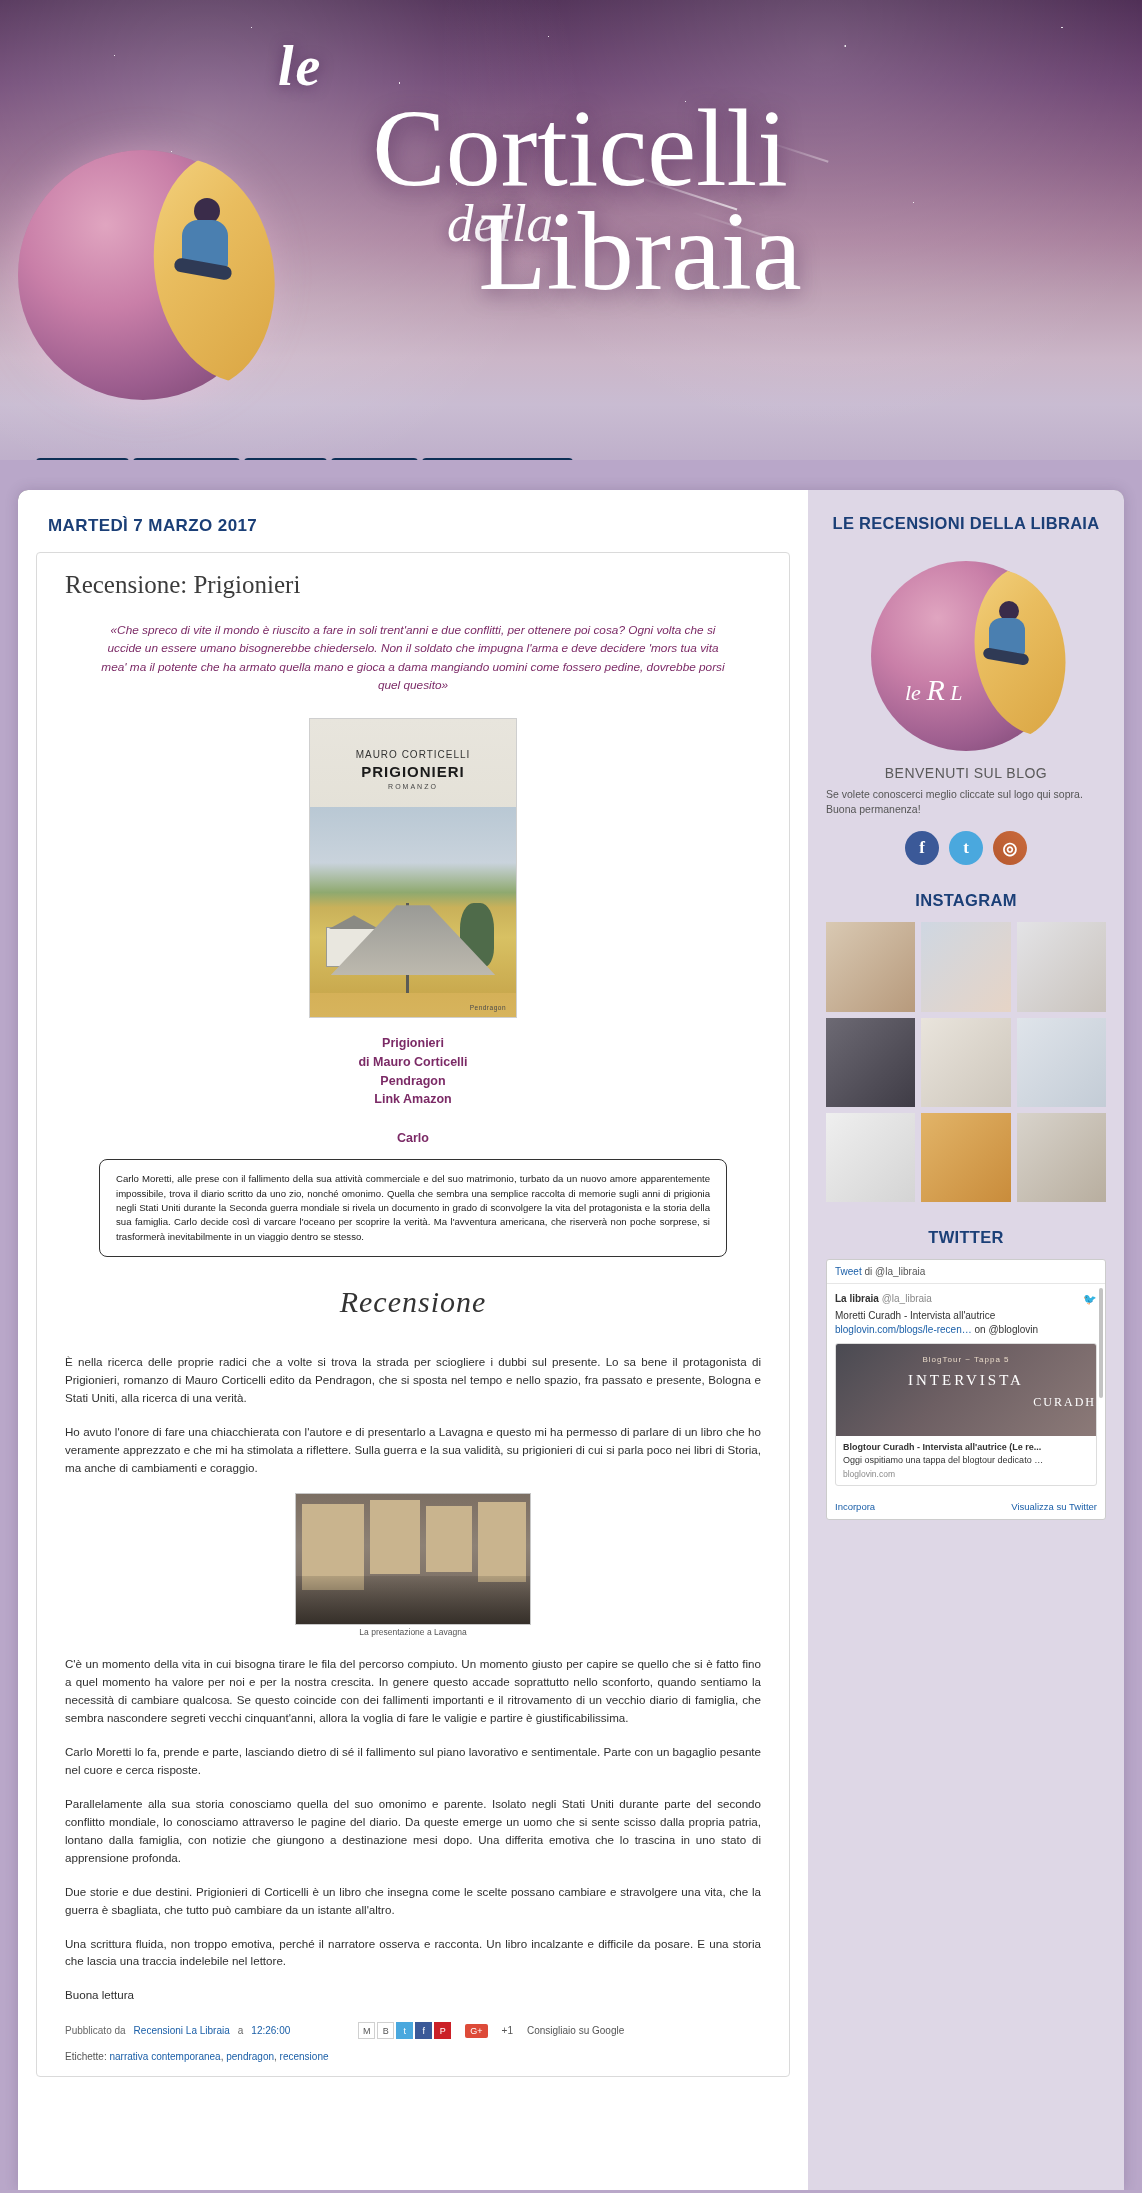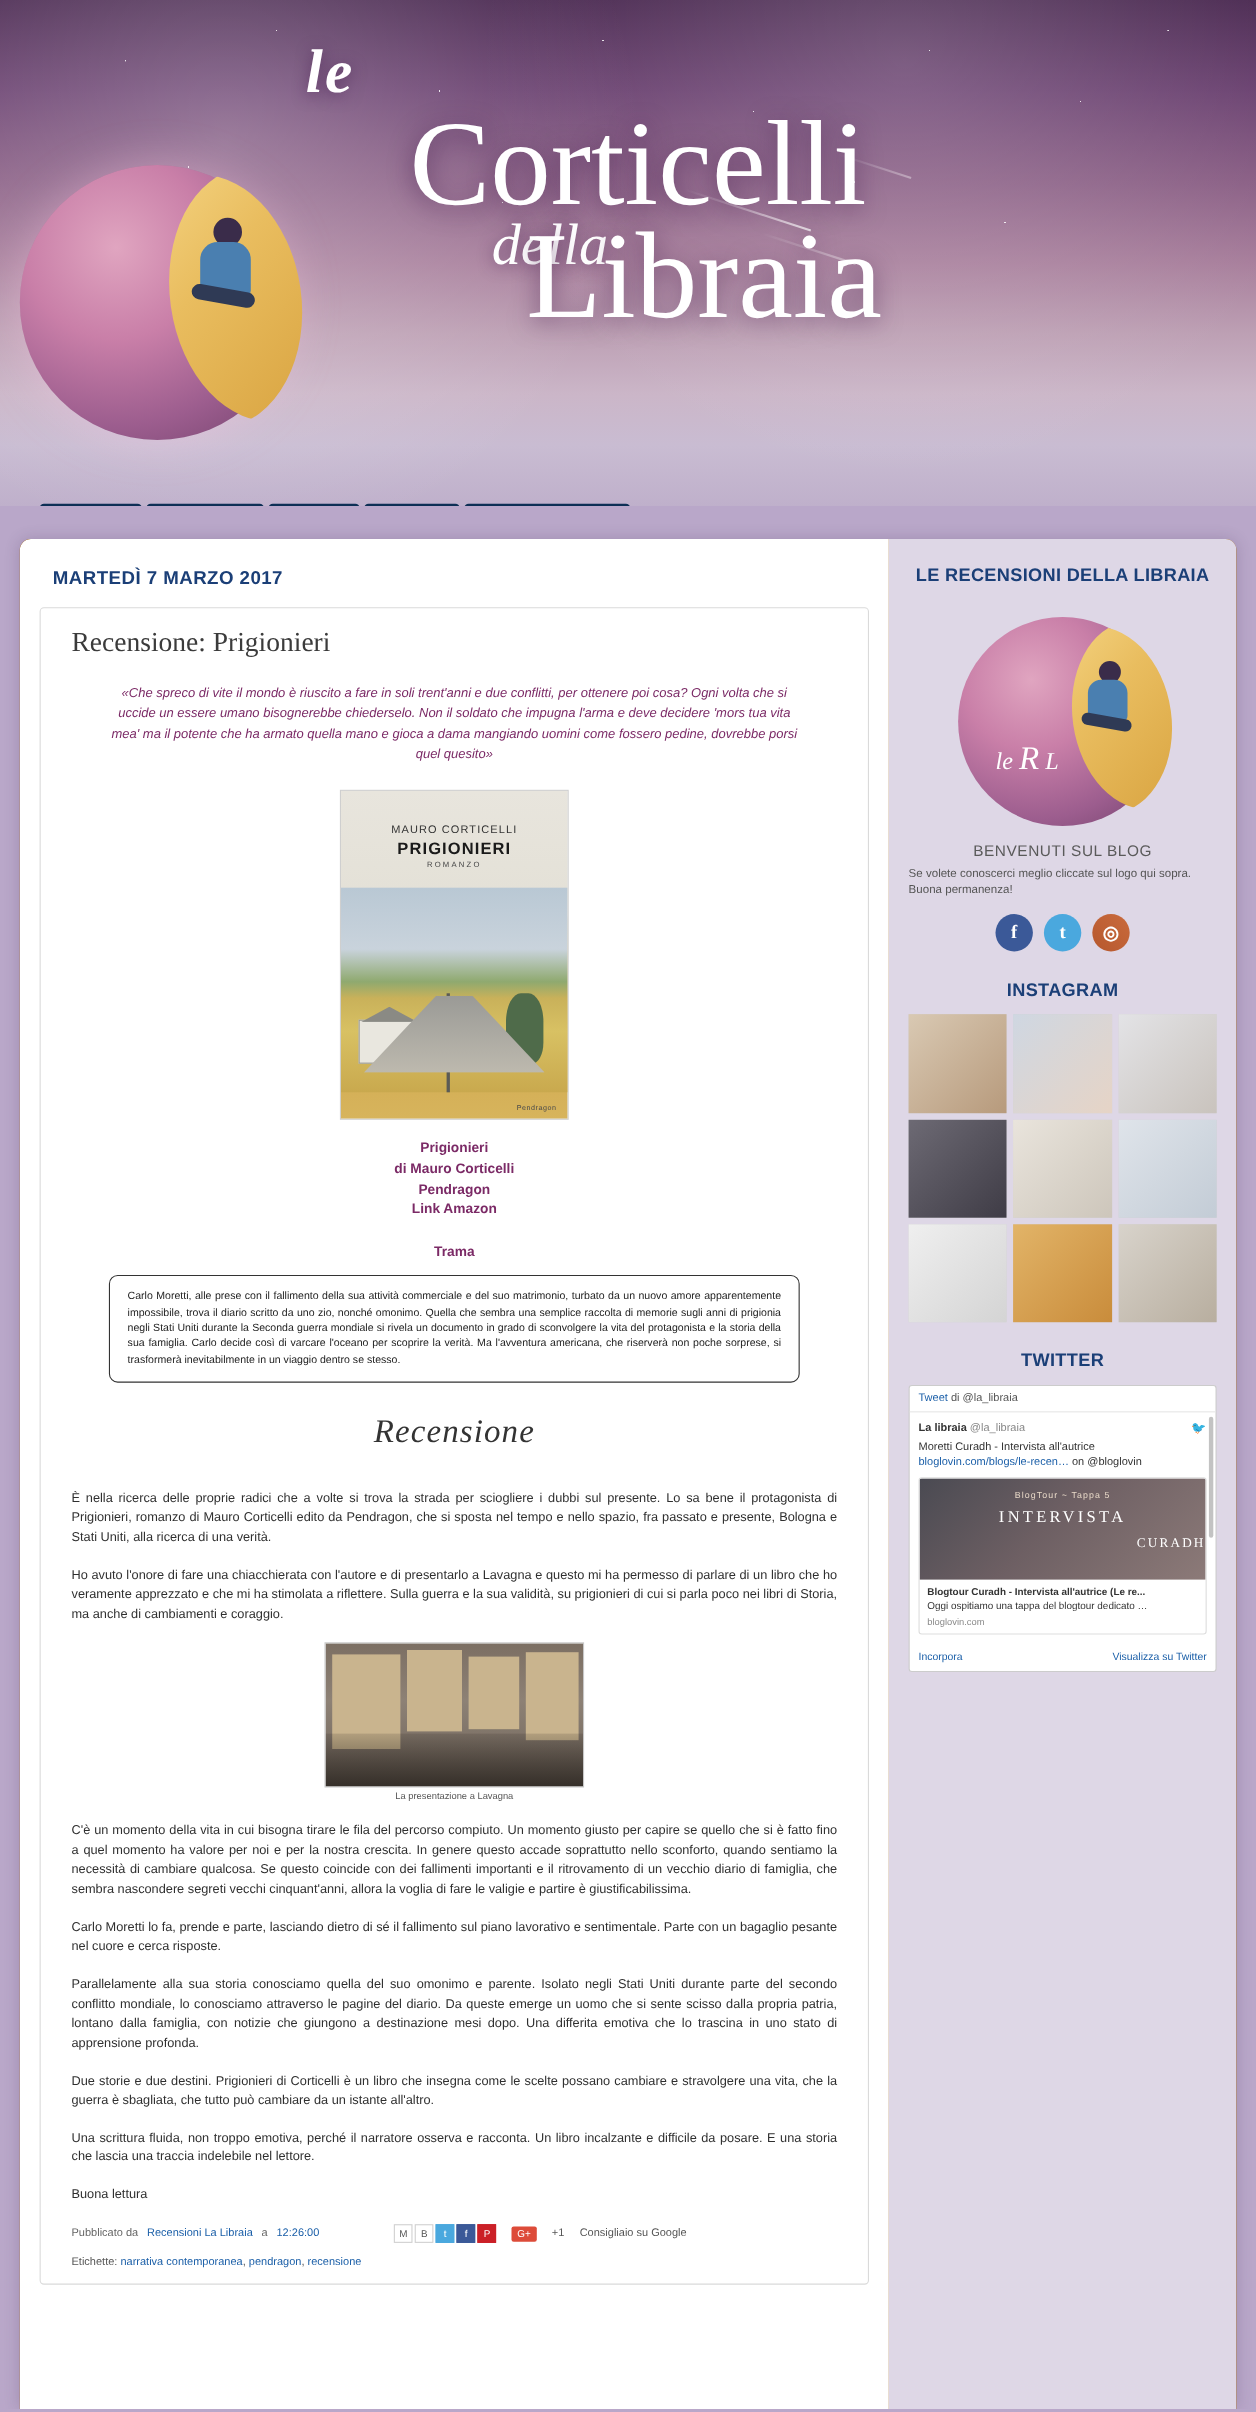--- a/index.html
+++ b/index.html
@@ -107,21 +107,21 @@
     padding:7px 14px 8px;
     border-radius:4px 4px 0 0;
     cursor:pointer;
     white-space:nowrap;
   }
 
   
   .shell {
     margin:30px auto 0;
     width:1106px;
-    background:#a16207;
+    background:#a3a3a3;
     border-radius:10px 10px 0 0;
     display:flex;
     min-height:1700px;
     box-shadow:0 0 14px rgba(60,40,80,.2);
     overflow:hidden;
   }
   .main-col {
     width:790px;
     background:#ffffff;
     border-radius:10px 0 0 0;
@@ -381,21 +381,21 @@
           <div class="bc-pub">Pendragon</div>
         </div>
 
         <div class="book-meta" id="book-meta">
             <div>Prigionieri</div>
             <div>di Mauro Corticelli</div>
             <div>Pendragon</div>
             <div>Link Amazon</div>
           </div>
 
-        <div class="trama-h">Trama</div>
+        <div class="trama-h">Carlo</div>
 
         <div class="trama-box">Carlo Moretti, alle prese con il fallimento della sua attività commerciale e del suo matrimonio, turbato da un nuovo amore apparentemente impossibile, trova il diario scritto da uno zio, nonché omonimo. Quella che sembra una semplice raccolta di memorie sugli anni di prigionia negli Stati Uniti durante la Seconda guerra mondiale si rivela un documento in grado di sconvolgere la vita del protagonista e la storia della sua famiglia. Carlo decide così di varcare l'oceano per scoprire la verità. Ma l'avventura americana, che riserverà non poche sorprese, si trasformerà inevitabilmente in un viaggio dentro se stesso.</div>
 
         <div class="rec-script">Recensione</div>
 
         <p class="body-p">È nella ricerca delle proprie radici che a volte si trova la strada per sciogliere i dubbi sul presente. Lo sa bene il protagonista di Prigionieri, romanzo di Mauro Corticelli edito da Pendragon, che si sposta nel tempo e nello spazio, fra passato e presente, Bologna e Stati Uniti, alla ricerca di una verità.</p>
         <p class="body-p">Ho avuto l'onore di fare una chiacchierata con l'autore e di presentarlo a Lavagna e questo mi ha permesso di parlare di un libro che ho veramente apprezzato e che mi ha stimolata a riflettere. Sulla guerra e la sua validità, su prigionieri di cui si parla poco nei libri di Storia, ma anche di cambiamenti e coraggio.</p>
 
         <div class="photo">
           <i class="ph-shelf" style="left:6px;  top:10px;  width:62px; height:86px;"></i>

